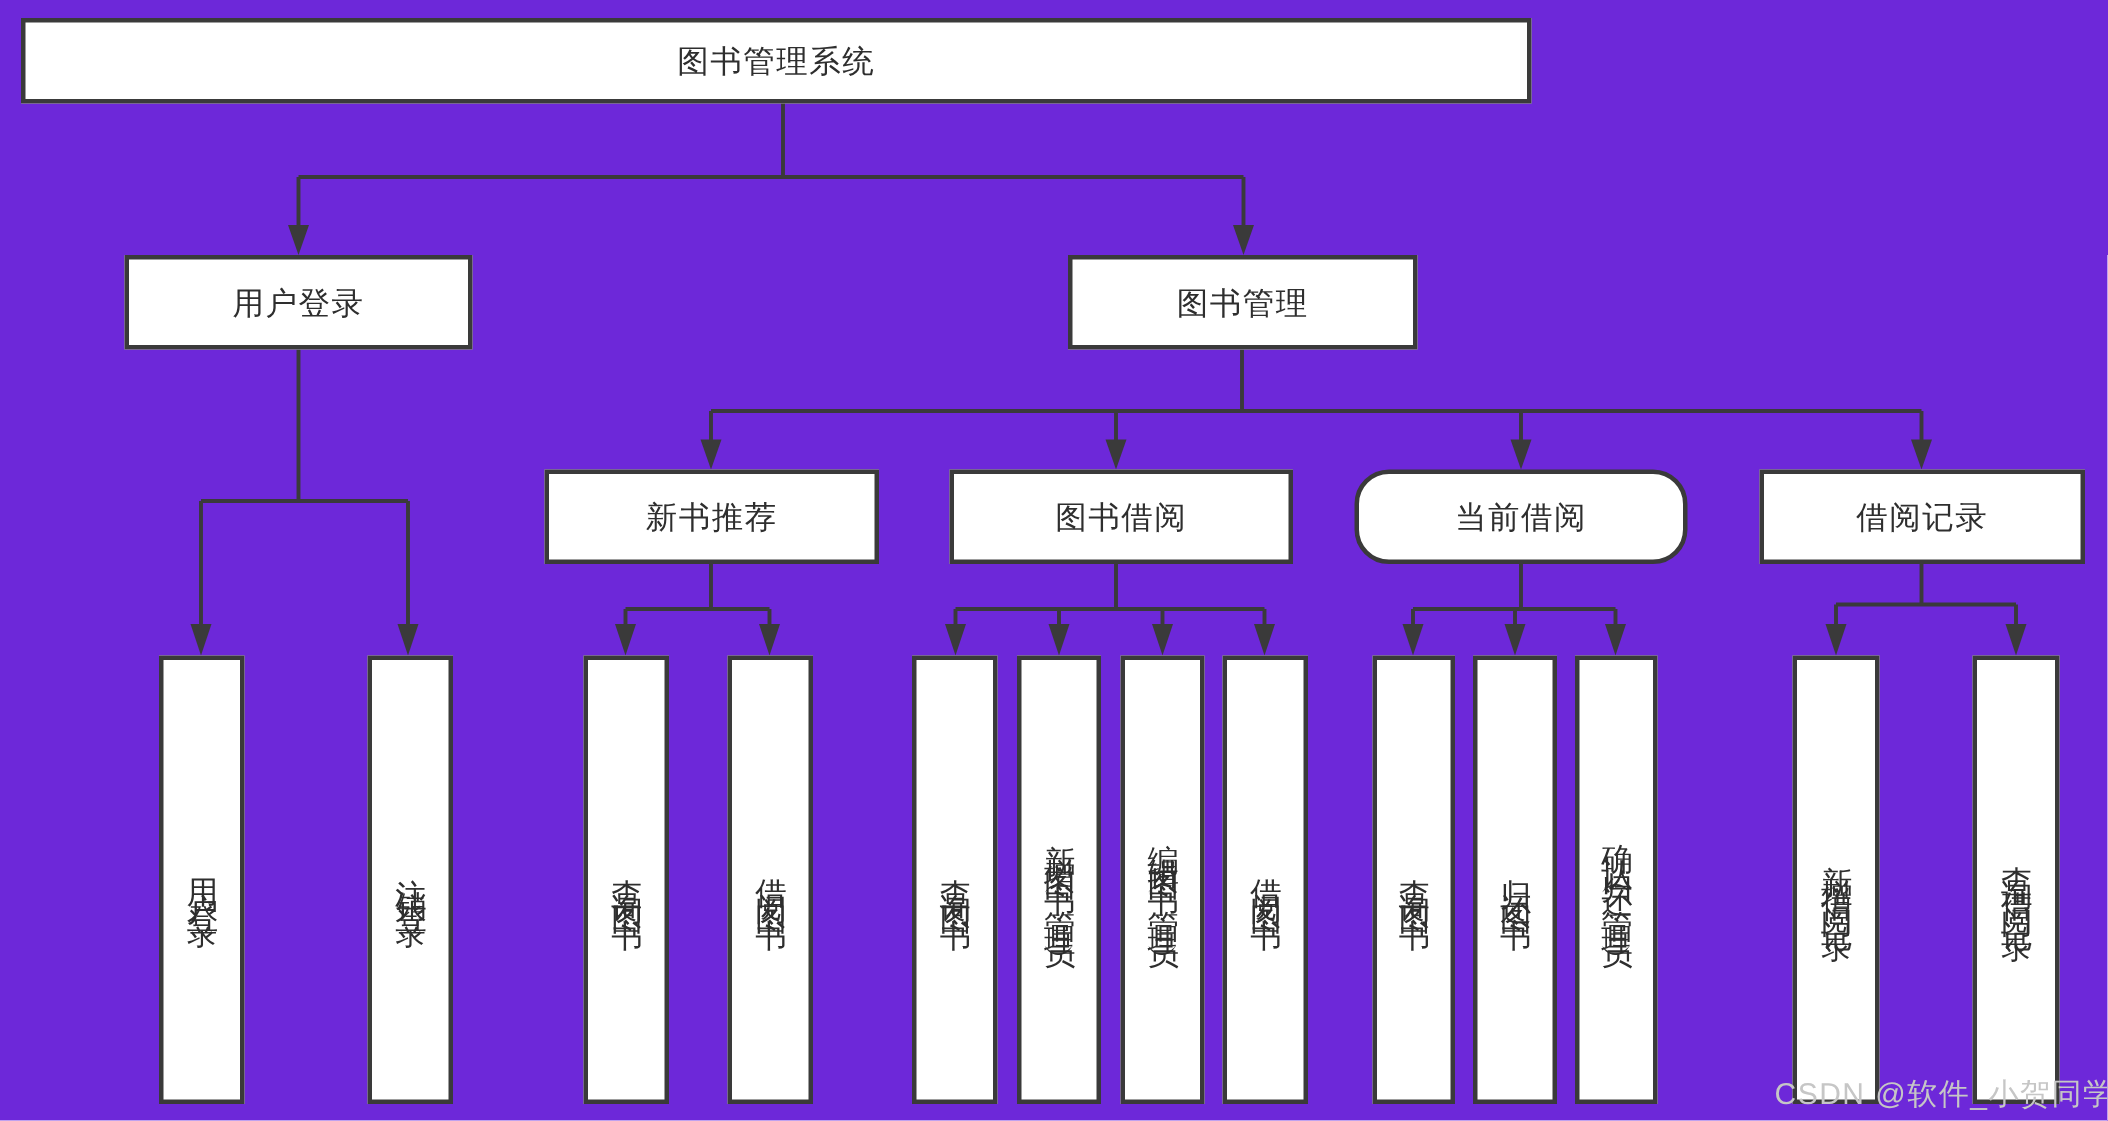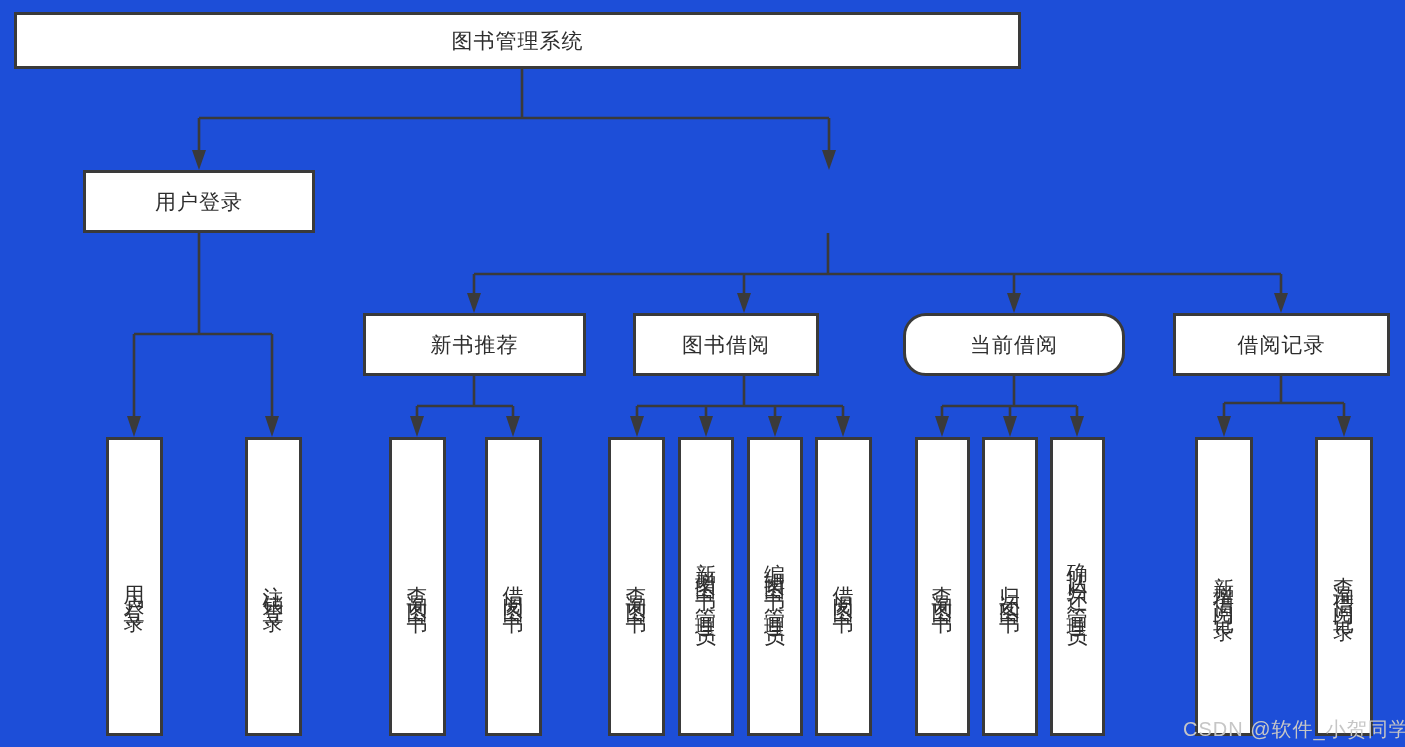--- a/index.html
+++ b/index.html
@@ -1,17 +1,17 @@
 <!DOCTYPE html>
 <html style="--line: #3a3a3a; --text: #2e2e2e; --wm: #c6c6c6;"><head>
 <meta charset="utf-8">
 <style>
   html,body{margin:0;padding:0;background:#ffffff;}
   .canvas{
-    position:relative;width:1405px;height:747px;background:#1d4ed8;overflow:hidden;
+    position:relative;width:1405px;height:747px;background:#6d28d9;overflow:hidden;
     font-family:"Liberation Sans","DejaVu Sans",sans-serif;
     color:var(--text,#2e2e2e);
   }
   svg.wires{position:absolute;left:0;top:0;color:var(--line,#3a3a3a);}
   .node{
     position:absolute;box-sizing:border-box;
     border:3px solid var(--line,#3a3a3a);background:#fff;
     display:flex;align-items:center;justify-content:center;
     font-size:21px;letter-spacing:1px;
   }
@@ -69,25 +69,28 @@
     </g>
   </svg>
 
   <div class="node" style="left:14px;top:12px;width:1007px;height:57px;">
     <span>图书管理系统</span>
   </div>
 
   <div class="node" style="left:83px;top:170px;width:232px;height:63px;">
     <span>用户登录</span>
   </div>
+  <div class="node" style="left:712px;top:170px;width:233px;height:63px;">
+    <span>图书管理</span>
+  </div>
 
   <div class="node" style="left:363px;top:313px;width:223px;height:63px;">
     <span>新书推荐</span>
   </div>
-  <div class="node" style="left:633px;top:313px;width:186px;height:63px;">
+  <div class="node" style="left:633px;top:313px;width:229px;height:63px;">
     <span>图书借阅</span>
   </div>
   <div class="node" style="left:903px;top:313px;width:222px;height:63px;border-radius:23px;">
     <span>当前借阅</span>
   </div>
   <div class="node" style="left:1173px;top:313px;width:217px;height:63px;">
     <span>借阅记录</span>
   </div>
 
   <div class="node vert" style="left:106px;top:437px;width:57px;height:299px;">

